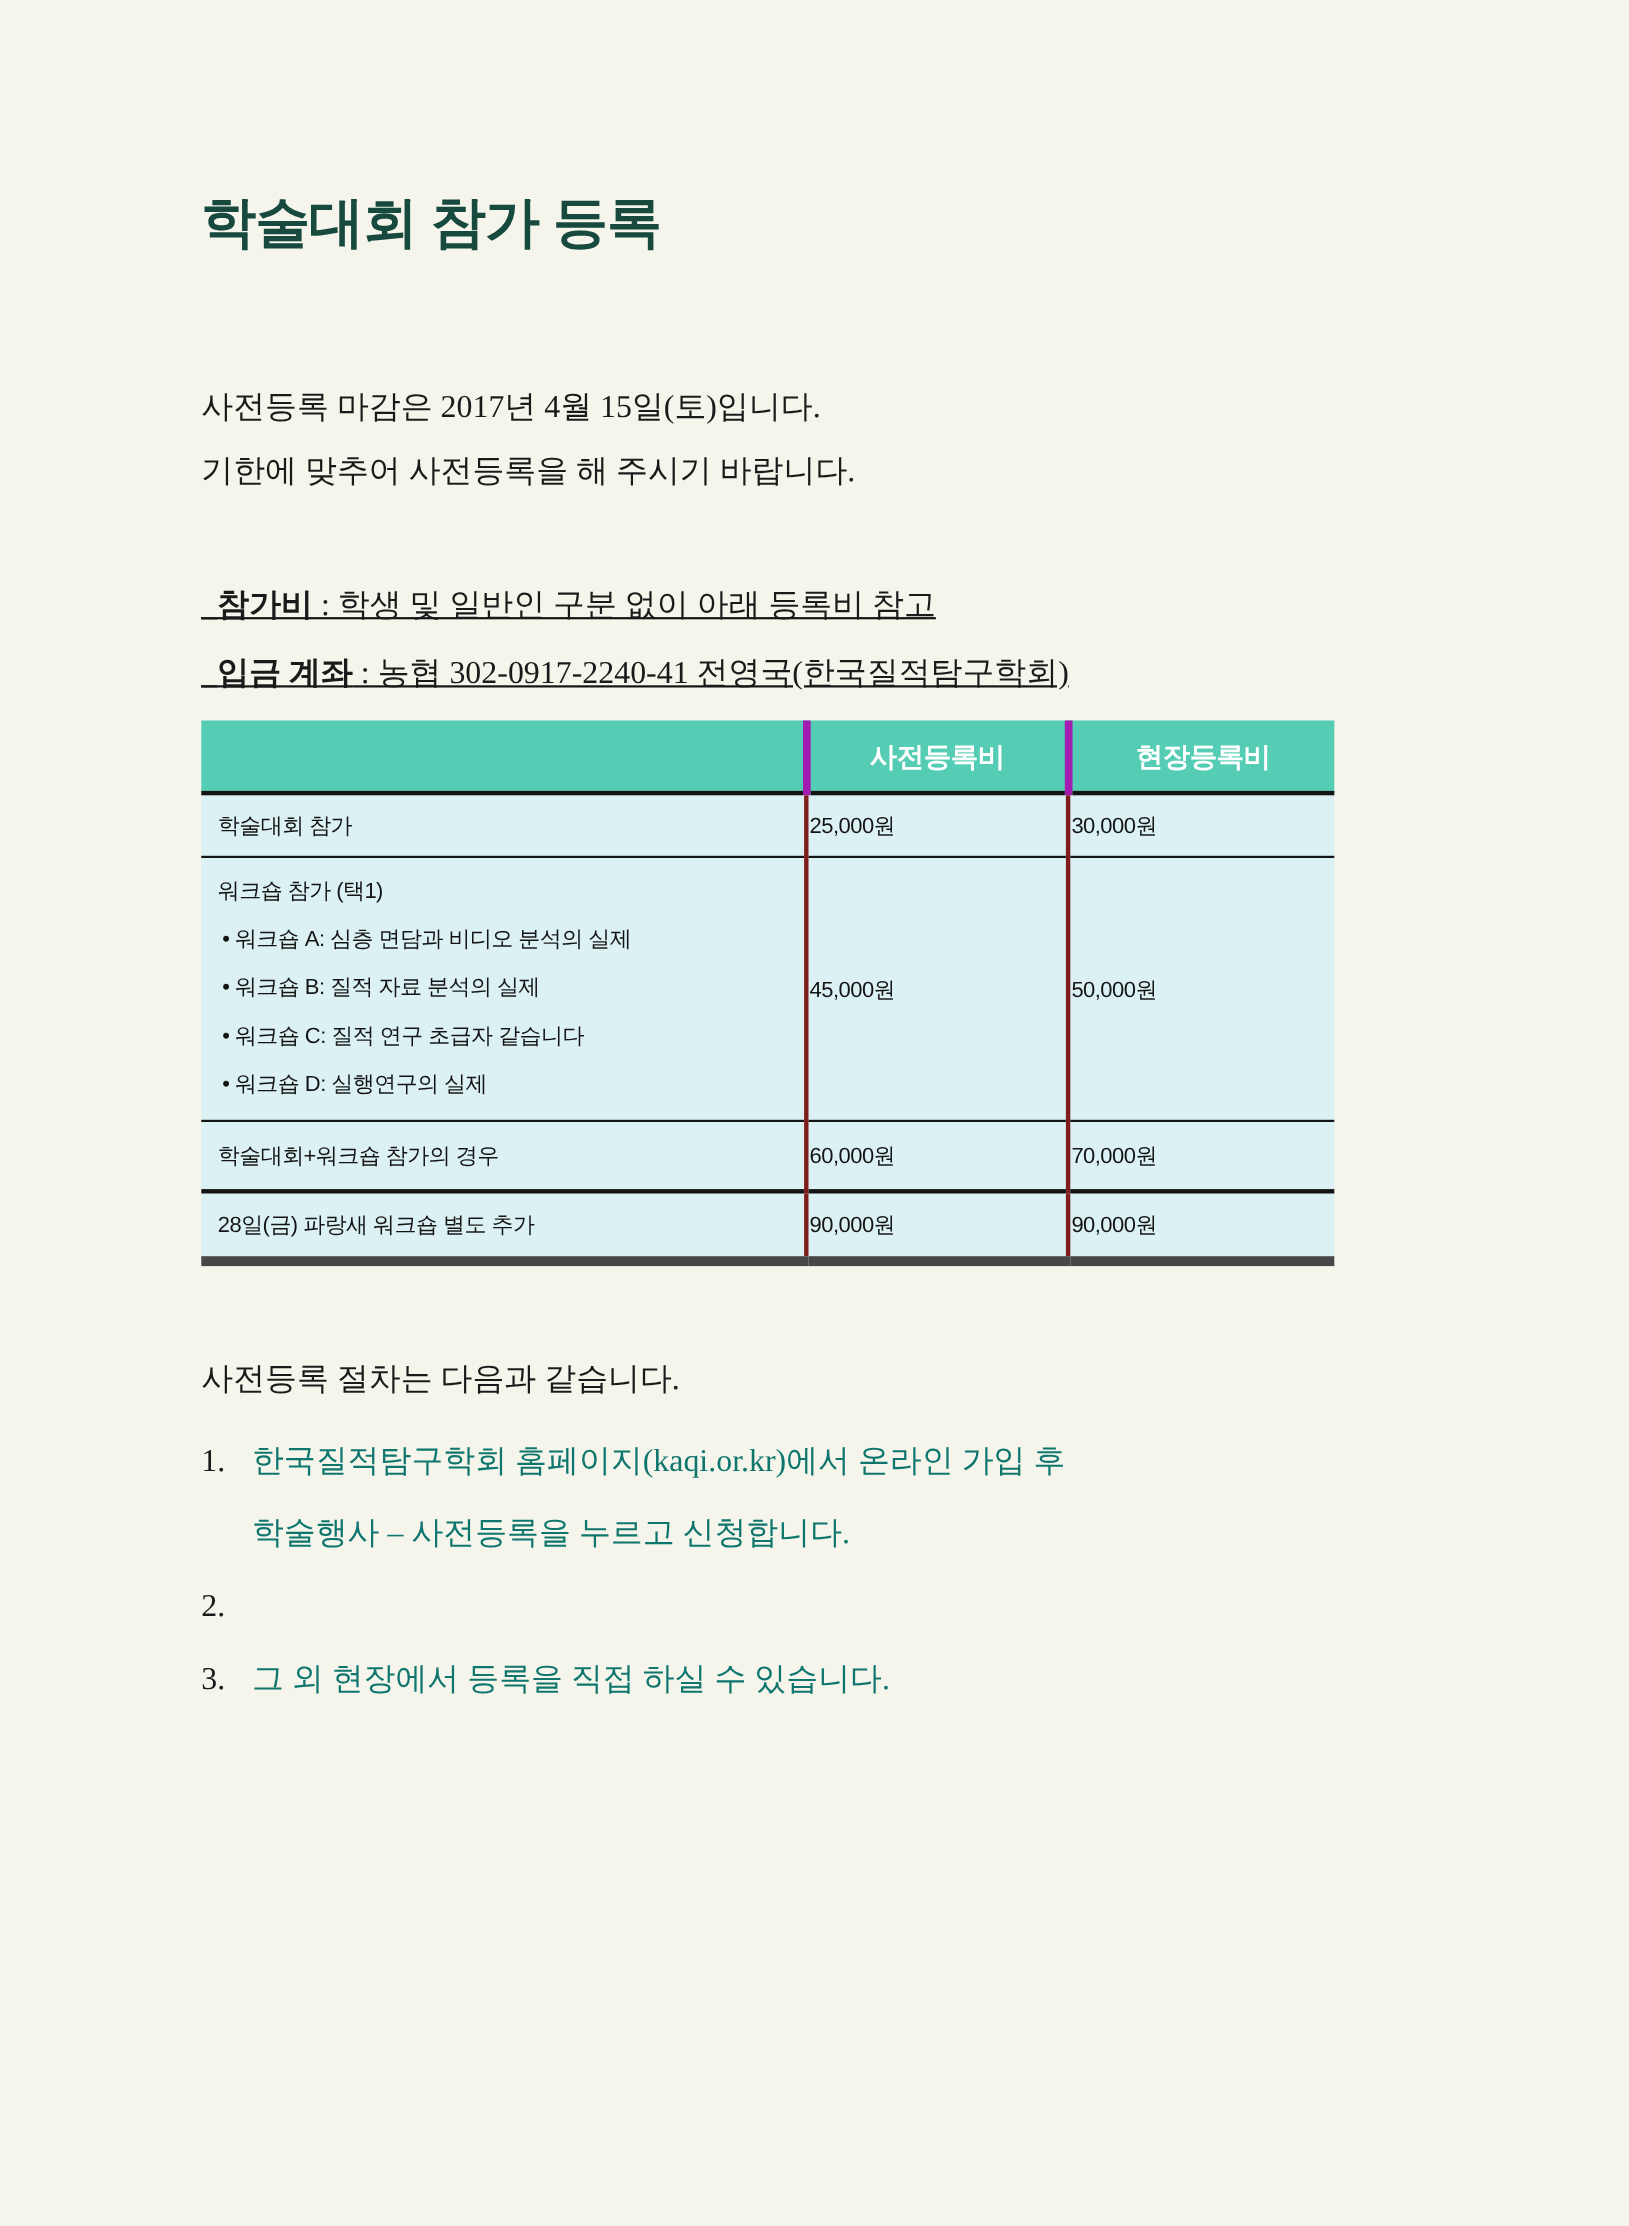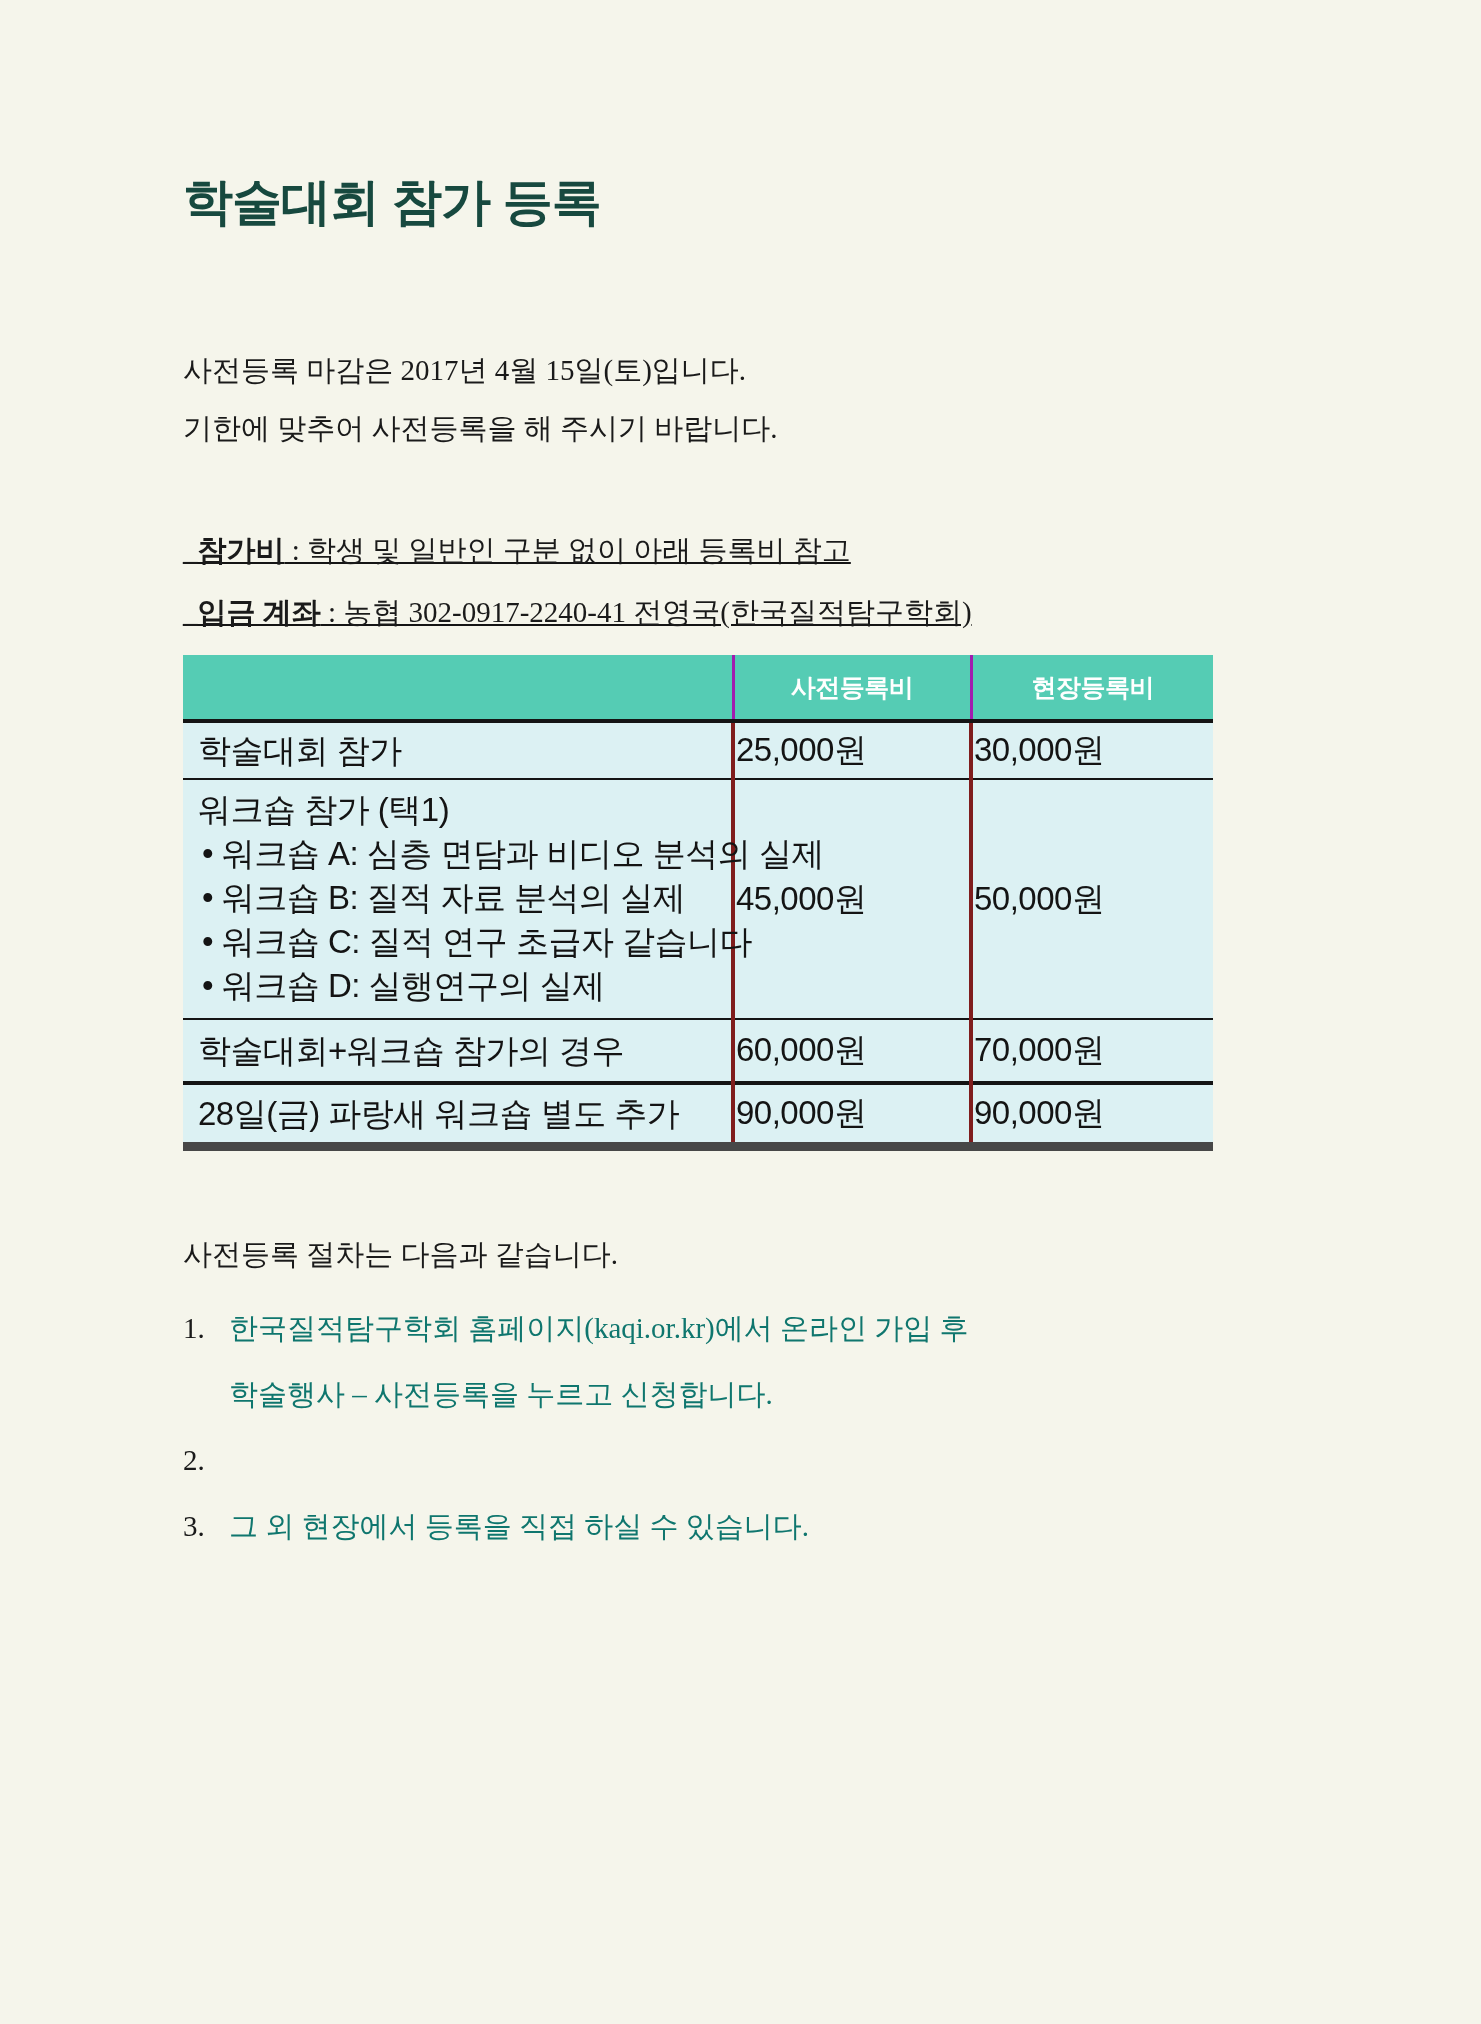--- a/index.html
+++ b/index.html
@@ -35,24 +35,24 @@
   .price-table col.c1 { width:550px; }
   .price-table col.c2 { width:238px; }
   .price-table col.c3 { width:242px; }
 
   .price-table thead th {
     background:#55ccb4; color:#ffffff;
     height:62px; font-size:25px; font-weight:700;
     border-bottom:4px solid #141414;
     text-align:center; letter-spacing:-0.5px;
   }
-  .price-table thead th + th { border-left:3px solid #a21caf; }
+  .price-table thead th + th { border-left:7px solid #a21caf; }
 
   .price-table tbody td {
-    background:#dcf1f3; font-size:33px; color:#141414;
+    background:#dcf1f3; font-size:20px; color:#141414;
     border-top:2px solid #141414; letter-spacing:-0.5px;
     vertical-align:middle;
   }
   .price-table tbody td + td { border-left:4px solid #7f1d1d; text-align:left; }
 
   .item-cell { padding-left:15px; padding-right:10px; text-align:left; }
   .item-line { line-height:44px; white-space:nowrap; }
   .item-line.bullet { padding-left:4px; }
 
   tr.row-0 td { height:53px; }

